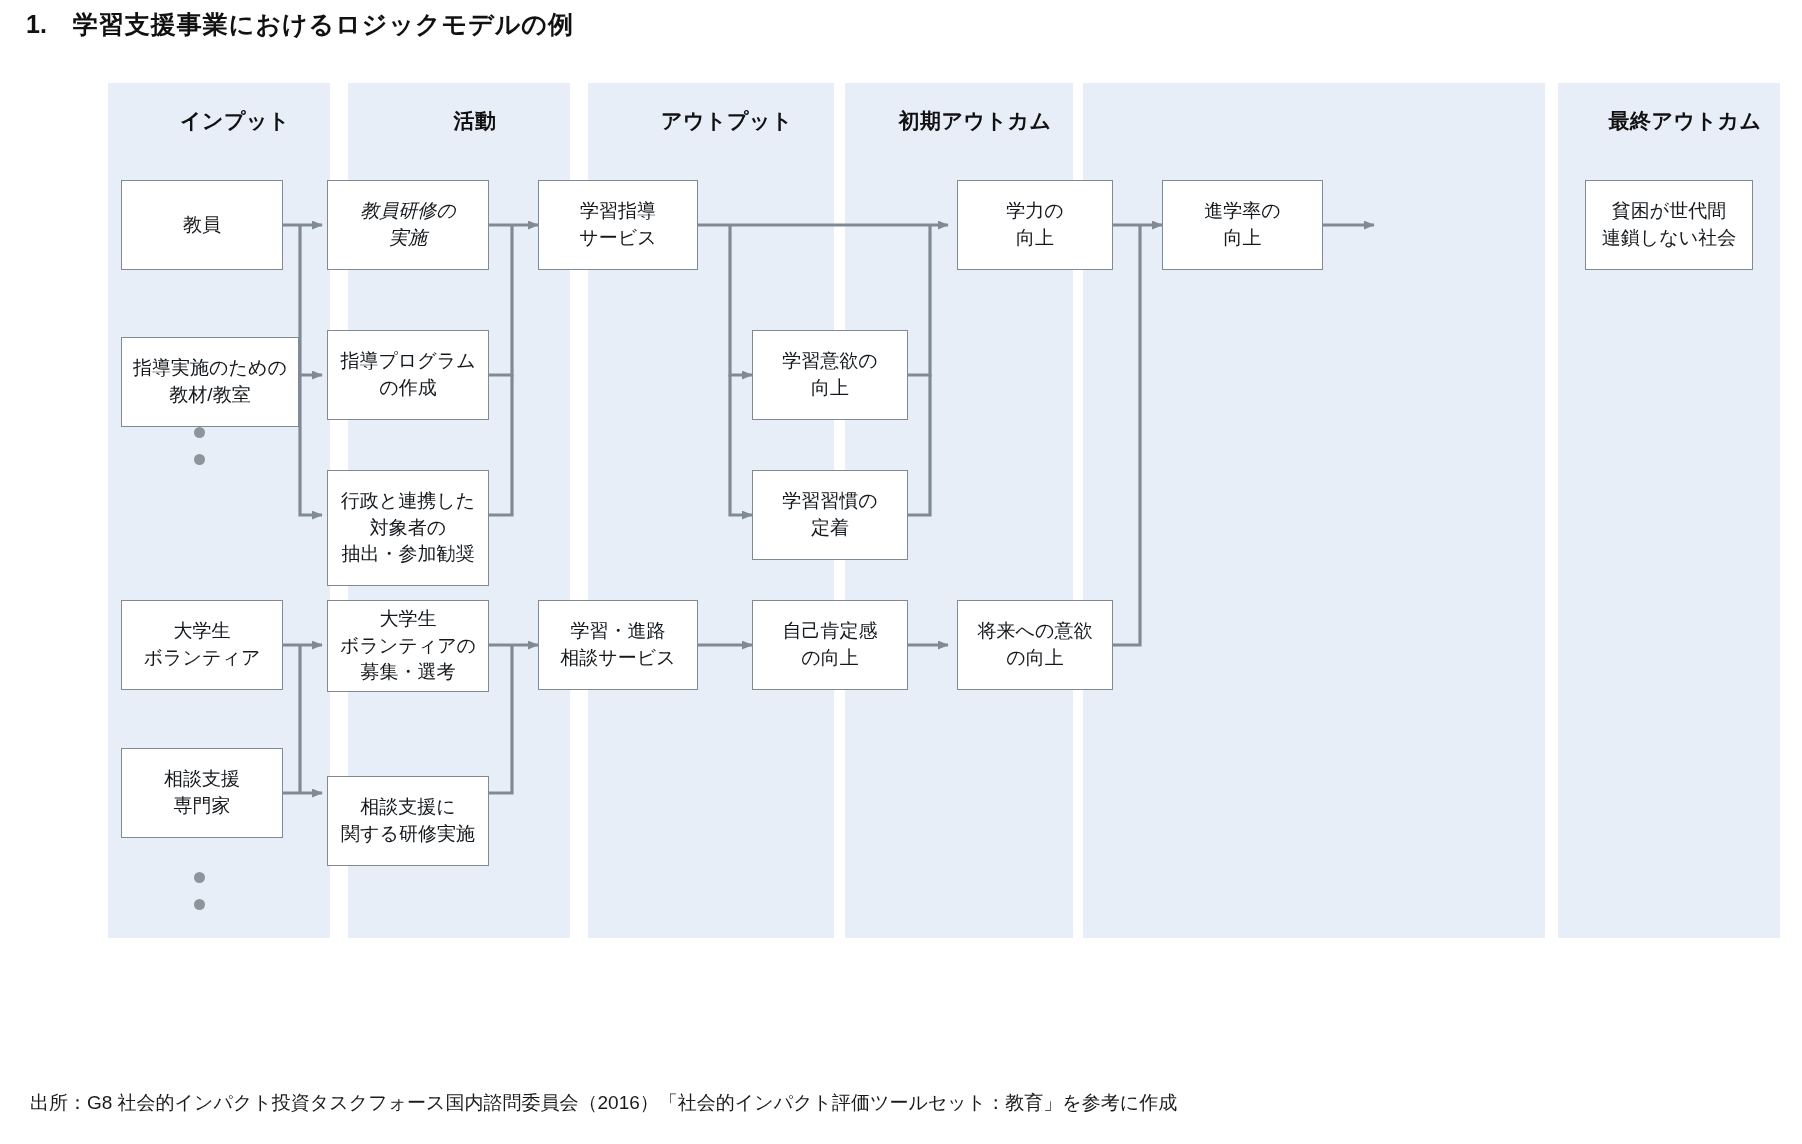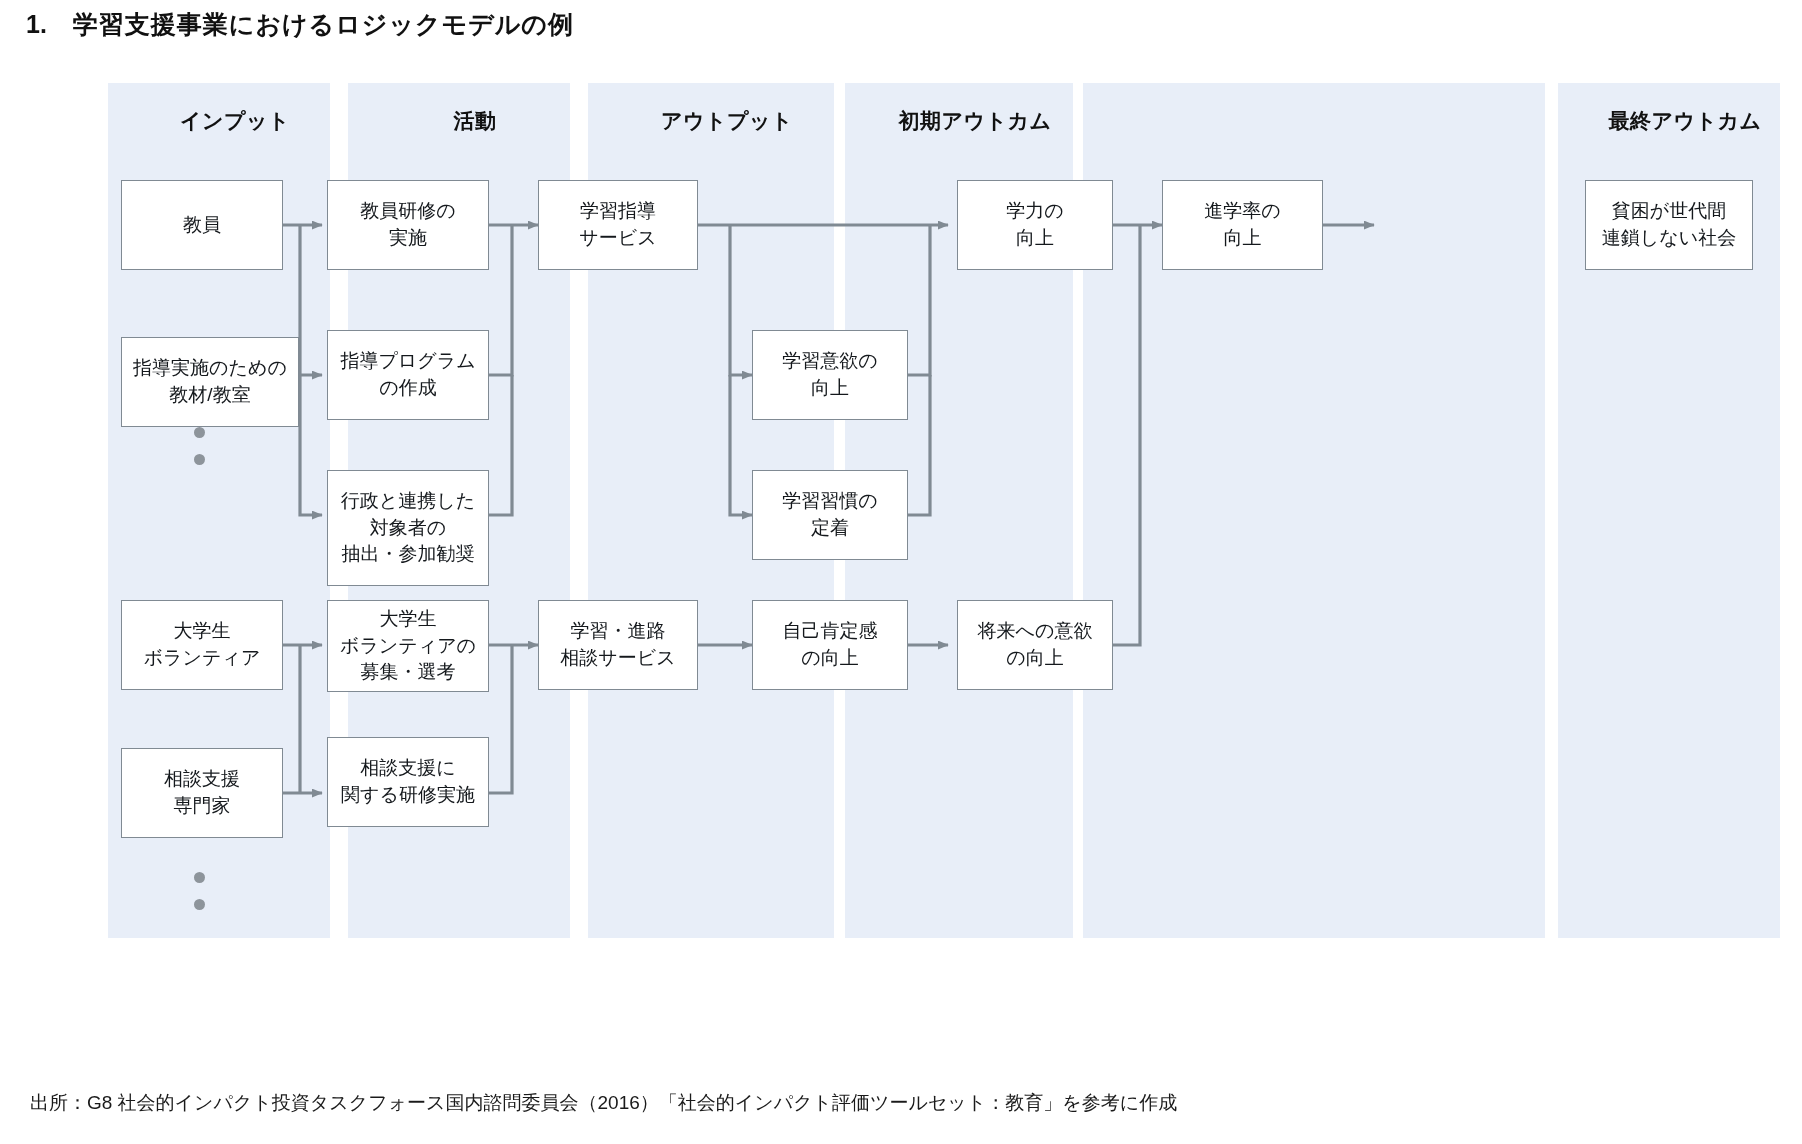--- a/index.html
+++ b/index.html
@@ -133,31 +133,31 @@
     </div>
   <div class="node" style="left:121px; top:600px; width:162px; height:90px;">大学生
 ボランティア</div>
   <div class="node" style="left:121px; top:748px; width:162px; height:90px;">相談支援
 専門家</div>
   <div class="dots" style="left:192px; top:872px;">
       <i></i>
       <i></i>
     </div>
 
-  <div class="node" style="left:327px; top:180px; width:162px; height:90px;">教員研修の
+  <div class="node" style="left:327px; top:180px; width:162px; height:90px;font-style:italic;">教員研修の
 実施</div>
   <div class="node" style="left:327px; top:330px; width:162px; height:90px;">指導プログラム
 の作成</div>
   <div class="node" style="left:327px; top:470px; width:162px; height:116px;">行政と連携した
 対象者の
 抽出・参加勧奨</div>
   <div class="node" style="left:327px; top:600px; width:162px; height:92px;">大学生
 ボランティアの
 募集・選考</div>
-  <div class="node" style="left:327px; top:737px; width:162px; height:90px;">相談支援に
+  <div class="node" style="left:327px; top:776px; width:162px; height:90px;">相談支援に
 関する研修実施</div>
 
   <div class="node" style="left:538px; top:180px; width:160px; height:90px;">学習指導
 サービス</div>
   <div class="node" style="left:538px; top:600px; width:160px; height:90px;">学習・進路
 相談サービス</div>
 
   <div class="node" style="left:752px; top:330px; width:156px; height:90px;text-align:center;">学習意欲の
 向上</div>
   <div class="node" style="left:752px; top:470px; width:156px; height:90px;">学習習慣の

